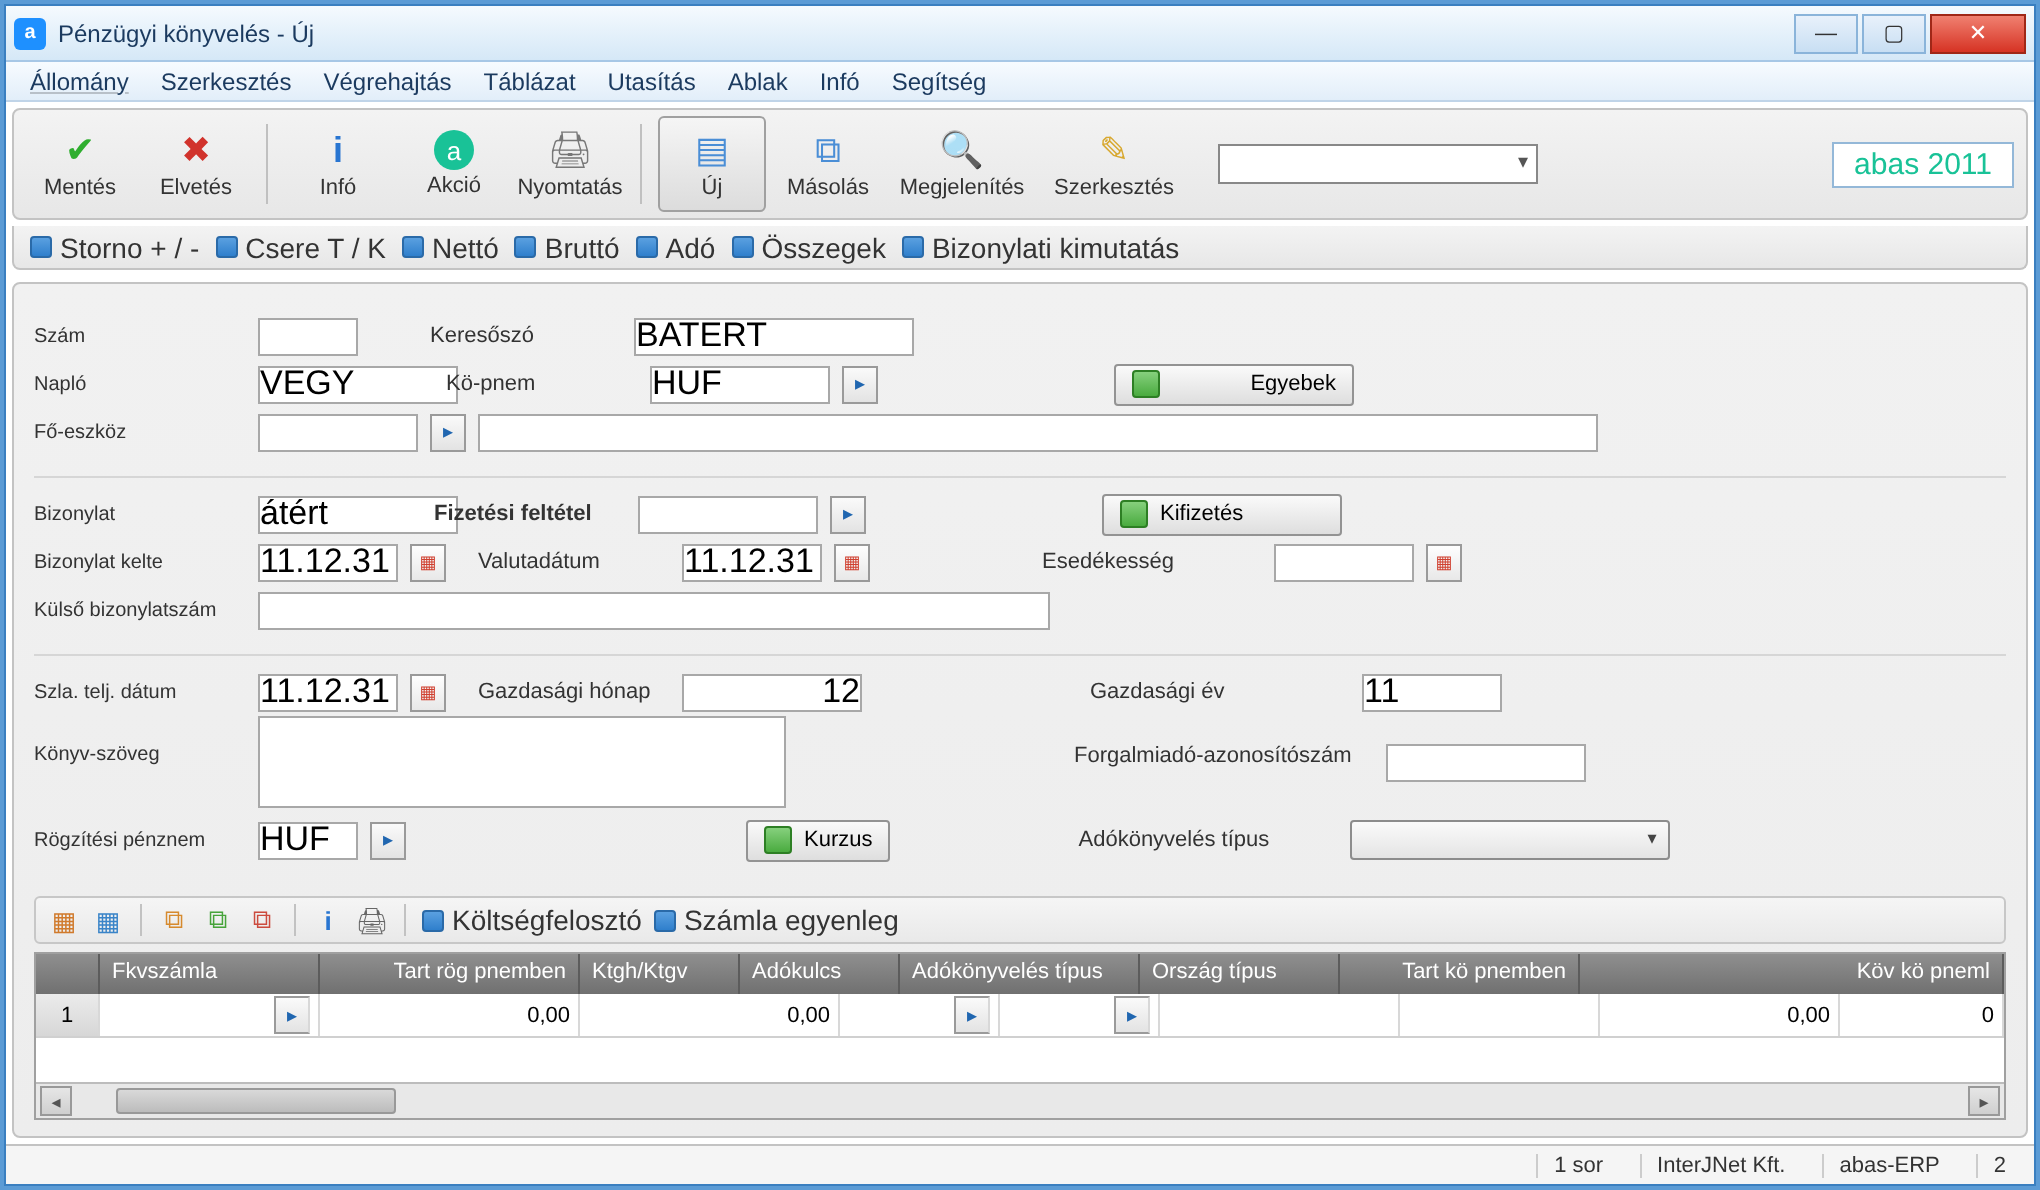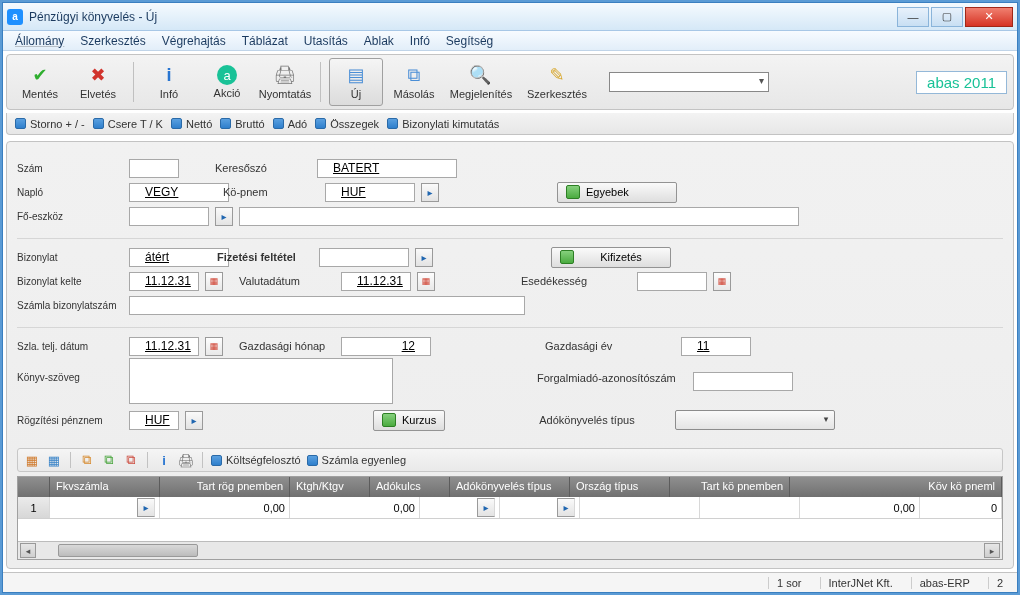--- a/index.html
+++ b/index.html
@@ -20,30 +20,30 @@
 .tool.sel { background: linear-gradient(#f5f5f5,#dcdcdc); border:1px solid #a0a0a0; }
 .tool .ticon { width: 22px; height: 22px; display:flex;align-items:center;justify-content:center;font-size:18px; }
 .tool .tlabel { font-size: 11px; color:#333; margin-top:2px; }
 .tb-sep { width:1px; height:40px; background:#c0c0c0; margin:0 4px; }
 .tb-combo { width:160px; height:20px; border:1px solid #888; background:#fff; margin-left:12px; position:relative; }
 .tb-combo::after { content:"▾"; position:absolute; right:4px; top:2px; font-size:10px; color:#555; }
 .tb-right { margin-left:auto; border:1px solid #94b8d8; padding:2px 10px; background:#fff; }
 .tb-right span { color:#19c297; font-size:15px; font-weight:500; }
 
 .tagbar { height: 22px; background: linear-gradient(#f3f3f3,#e7e7e7); border:1px solid #c3c3c3; border-top:none; margin: 0 3px 3px; border-radius:0 0 4px 4px; display:flex; align-items:center; padding:0 8px; gap:8px; }
-.tag { display:flex; align-items:center; gap:4px; font-size:11px; color:#333; }
+.tag { display:flex; align-items:center; gap:4px; font-size:14px; color:#333; }
 .sq { width:11px; height:11px; background:linear-gradient(#5aa0e0,#2f7fcc); border:1px solid #2a6aa8; border-radius:2px; }
 
 .form { flex:1; margin:3px; border:1px solid #c3c3c3; border-radius:4px; background:linear-gradient(#f1f1f1,#ededed); padding:8px 10px; display:flex; flex-direction:column; overflow:hidden; }
 .group { border-bottom:1px solid #d6d6d6; padding:6px 0 10px; }
 .row { display:flex; align-items:center; height:24px; gap:6px; }
 .lbl { width:106px; font-size:10px; color:#333; }
 .lbl2 { width:96px; margin-left:30px; font-size:11px; color:#333; }
 .lbl3 { width:150px; margin-left:30px; font-size:11px; color:#333; }
-.inp { height:19px; background:#fff; border:1px solid #a8a8a8; padding:0 15px; font-size:12px; display:flex; align-items:center;text-decoration:underline; }
+.inp { height:19px; background:#fff; border:1px solid #a8a8a8; padding:0 0; font-size:17px; display:flex; align-items:center; }
 .inp.w50{width:50px;} .inp.w70{width:70px;} .inp.w90{width:90px;} .inp.w100{width:100px;} .inp.w140{width:140px;} .inp.w560{width:560px;}
 .pick { width:18px; height:19px; background:linear-gradient(#fafafa,#e3e3e3); border:1px solid #9a9a9a; display:flex;align-items:center;justify-content:center;font-size:10px;color:#2066b0; }
 .dcal { width:18px; height:19px; background:linear-gradient(#fefefe,#e8e8e8); border:1px solid #9a9a9a; display:flex;align-items:center;justify-content:center;font-size:9px; }
 .dcal span{color:#d04030;}
 .btn { height:21px; min-width:120px; background:linear-gradient(#fafafa,#dedede); border:1px solid #939393; border-radius:2px; display:flex; align-items:center; padding:0 8px; gap:6px; font-size:11px; }
 .btn .bi { width:14px; height:14px; background:linear-gradient(#86d07d,#4aab3f); border:1px solid #2d7f24; border-radius:2px; }
 .combo { height:20px; width:160px; background:linear-gradient(#fafafa,#e4e4e4); border:1px solid #8c8c8c; position:relative; border-radius:2px; }
 .combo::after{content:"▾";position:absolute;right:6px;top:3px;font-size:9px;color:#444;}
 .txtarea { width:264px; height:46px; background:#fff; border:1px solid #a8a8a8; }
 
@@ -176,63 +176,63 @@
       <div class="row">
         <div class="lbl">Napló</div>
         <div class="inp w100">VEGY</div>
         <div style="width:-14px;"></div>
         <div class="lbl2" style="margin-left:-18px;">Kö-pnem</div>
         <div class="inp w90">HUF</div>
         <div class="pick">▸</div>
         <div style="width:106px;"></div>
         <div class="btn">
             <div class="bi"></div>
-            <span style="flex:1;text-align:left;">Egyebek</span>
+            <span style="flex:1;text-align:right;">Egyebek</span>
           </div>
       </div>
       <div class="row">
         <div class="lbl">Fő-eszköz</div>
         <div class="inp" style="width:80px;"></div>
         <div class="pick">▸</div>
         <div class="inp w560"></div>
       </div>
     </div>
 
     <div class="group">
       <div class="row">
         <div class="lbl">Bizonylat</div>
         <div class="inp w100">átért</div>
         <div class="lbl2" style="margin-left:-18px;font-weight:bold;">Fizetési feltétel</div>
         <div class="inp w90"></div>
         <div class="pick">▸</div>
         <div style="width:106px;"></div>
         <div class="btn">
             <div class="bi"></div>
-            <span style="flex:1;text-align:center;">Kifizetés</span>
+            <span style="flex:1;">Kifizetés</span>
           </div>
       </div>
       <div class="row">
         <div class="lbl">Bizonylat kelte</div>
         <div class="inp w70">11.12.31</div>
         <div class="dcal">
             <span>▦</span>
           </div>
         <div class="lbl2" style="margin-left:10px;">Valutadátum</div>
         <div class="inp w70">11.12.31</div>
         <div class="dcal">
             <span>▦</span>
           </div>
         <div class="lbl3" style="width:110px;margin-left:80px;">Esedékesség</div>
         <div class="inp w70"></div>
         <div class="dcal">
             <span>▦</span>
           </div>
       </div>
       <div class="row">
-        <div class="lbl">Számla bizonylatszám</div>
+        <div class="lbl">Külső bizonylatszám</div>
         <div class="inp" style="width:396px;"></div>
       </div>
     </div>
 
     <div class="group" style="border-bottom:none;">
       <div class="row">
         <div class="lbl">Szla. telj. dátum</div>
         <div class="inp w70">11.12.31</div>
         <div class="dcal">
             <span>▦</span>

